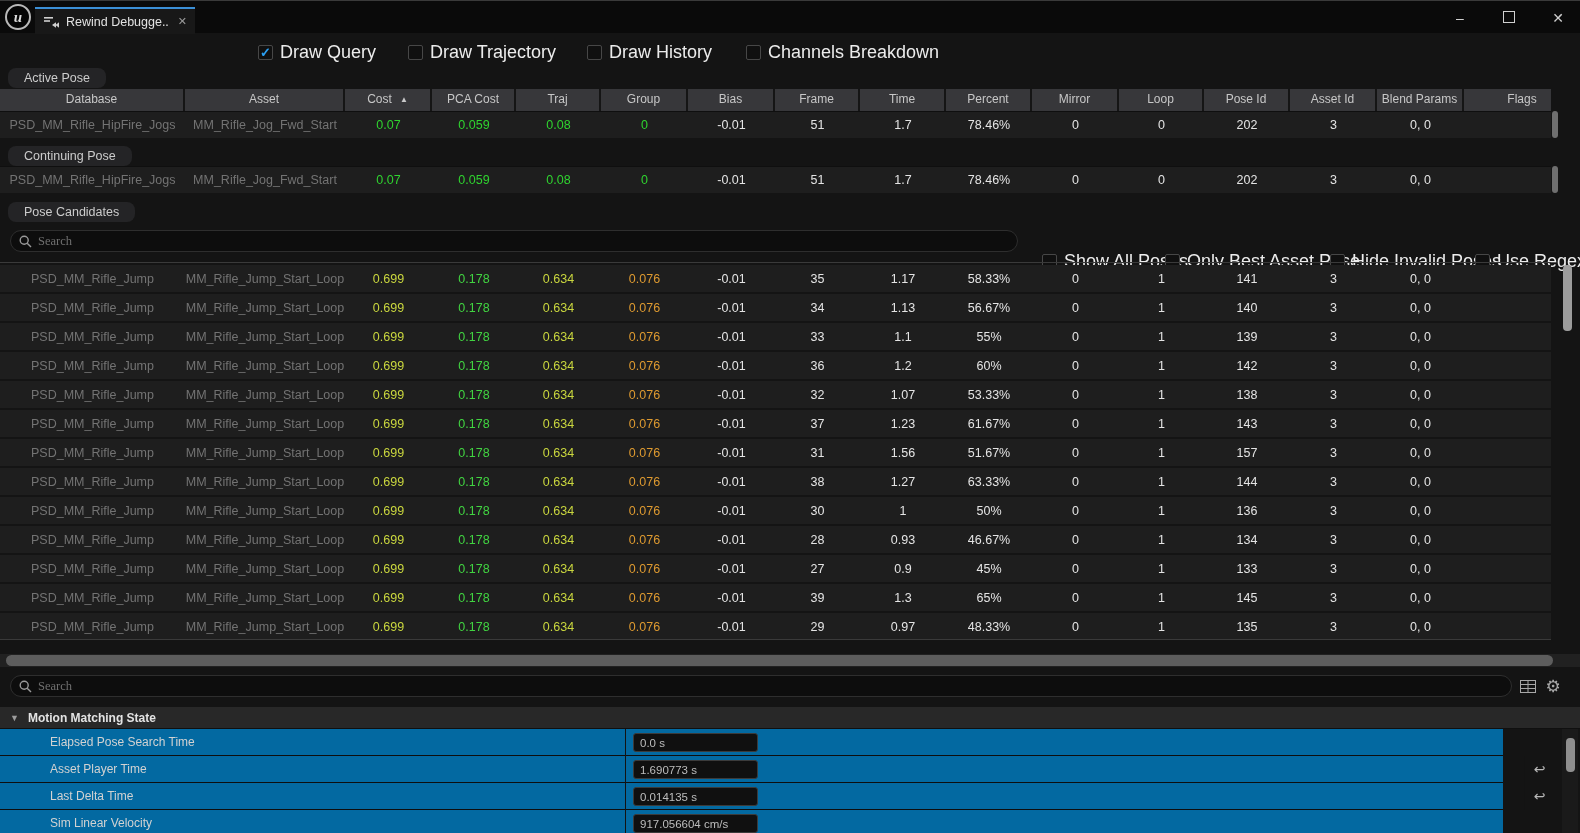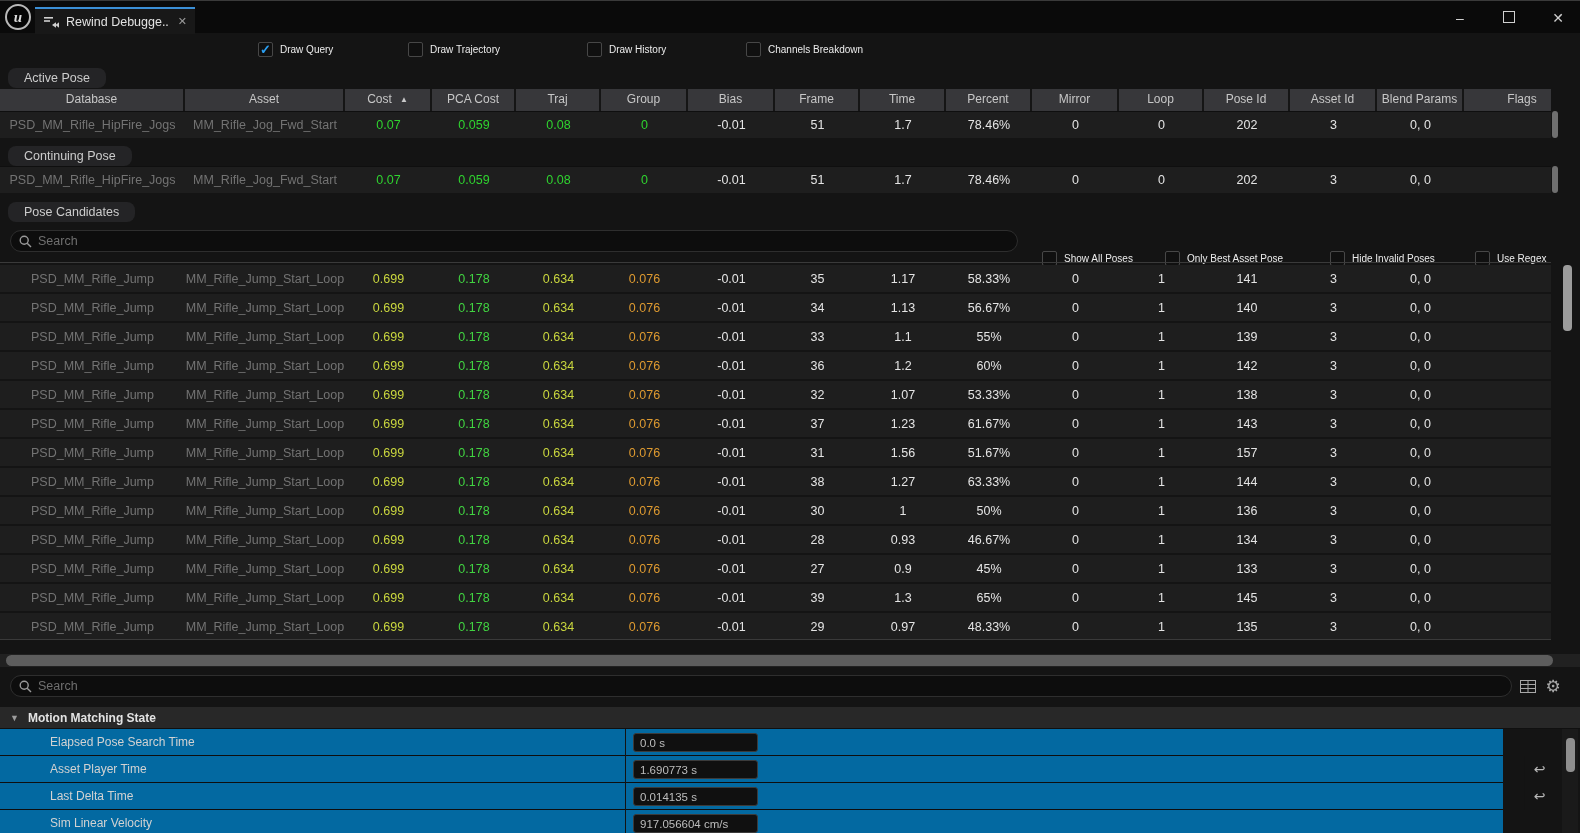--- a/index.html
+++ b/index.html
@@ -21,21 +21,21 @@
   .win-btn { color:#d0d0d0; font-size:14px; width:16px; text-align:center; }
   .win-max { width:12px; height:12px; border:1px solid #d0d0d0; display:inline-block; }
   
   .checkrow { position:absolute; left:0; width:1580px; height:26px; }
   .checkrow.top { top:42px; }
   .check-item { position:absolute; top:0; display:flex; align-items:center; gap:7px; }
   .tb-0{left:258px}.tb-1{left:408px}.tb-2{left:587px}.tb-3{left:746px}
   .fl-0{left:1042px}.fl-1{left:1165px}.fl-2{left:1330px}.fl-3{left:1475px}
   .cb { width:15px; height:15px; background:#101010; border:1px solid #474747; border-radius:2px; display:inline-flex; align-items:center; justify-content:center; }
   .cb .mark { color:var(--accent-blue,#2b9ff2); font-size:13px; font-weight:bold; line-height:1; }
-  .cb-label { color:#ececec; font-size:10px; white-space:nowrap; }
+  .cb-label { color:#ececec; font-size:18px; white-space:nowrap; }
   
   .section-tab { position:absolute; left:8px; height:20px; background:#242426; color:#cccccc; font-size:12.5px; padding:0 16px; line-height:20px; white-space:nowrap;border-radius:8px; }
   .tab-active-pose { top:68px; }
   .tab-continuing-pose { top:146px; }
   .tab-pose-candidates { top:202px; }
   
   .grid-header { position:absolute; left:0; top:89px; width:1551px; height:21px; display:flex; }
   .hcell { background:#37373a; color:#c7c7c7; font-size:12px; text-align:center; line-height:21px; border-right:2px solid #151515; height:30px; white-space:nowrap; overflow:hidden; }
   .hcell:last-child { border-right:none;padding-left:29px; }
   .sort { color:#c9c9c9; font-size:8px; margin-left:8px; vertical-align:1px; }
@@ -50,21 +50,21 @@
   .vg2 { color:var(--bright-green,#41d441); }
   .vo  { color:var(--orange,#de9a30); }
   .active-row { position:absolute; left:0; top:111px; border-top:1px solid #0f0f0f; }
   .continuing-row { position:absolute; left:0; top:166px; border-top:1px solid #0f0f0f; }
   .row-scroll { position:absolute; left:1552px; width:6px; height:27px; background:#6f6f6f; border-radius:3px; }
   .rs-a { top:111px; } .rs-b { top:166px; }
   
   .search-bar { position:absolute; height:22px; background:#0d0d0d; border:1px solid #2e2e2e; border-radius:11px; display:flex; align-items:center; padding:0 8px; gap:6px; }
   .sb-candidates { left:10px; top:230px; width:1008px; }
   .sb-details { left:10px; top:675px; width:1502px; }
-  .search-bar input { flex:1; background:transparent; border:none; outline:none; color:#c2410c; font-family:Liberation Sans, sans-serif; font-size:12.5px; }
+  .search-bar input { flex:1; background:transparent; border:none; outline:none; color:#c2410c; font-family:Liberation Serif, serif; font-size:12.5px; }
   .search-bar input::placeholder { color:#6f6f6f; }
   .filters { position:absolute; left:0; top:231px; width:1580px; height:22px; }
   .filters .check-item { top:20px; }
   
   .cand-list { position:absolute; left:0; top:262px; width:1551px; height:378px; border-top:1px solid #3a3a3a; border-bottom:1px solid #3a3a3a; overflow:hidden; }
   .cand-list .row { margin-top:2px; }
   .cand-scroll-track { position:absolute; left:1560px; top:262px; width:14px; height:378px; }
   .cand-scroll-thumb { position:absolute; left:3px; top:3px; width:9px; height:66px; background:#9c9c9c; border-radius:4px; }
   
   .hscroll-track { position:absolute; left:0; top:654px; width:1580px; height:13px; background:#212121; }

